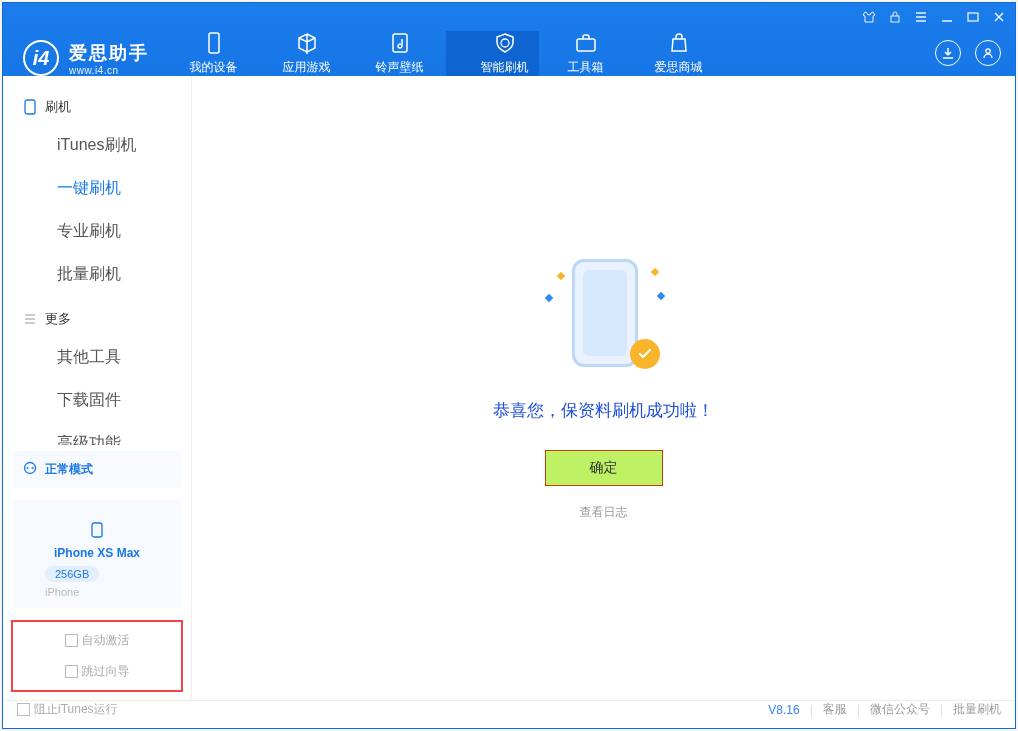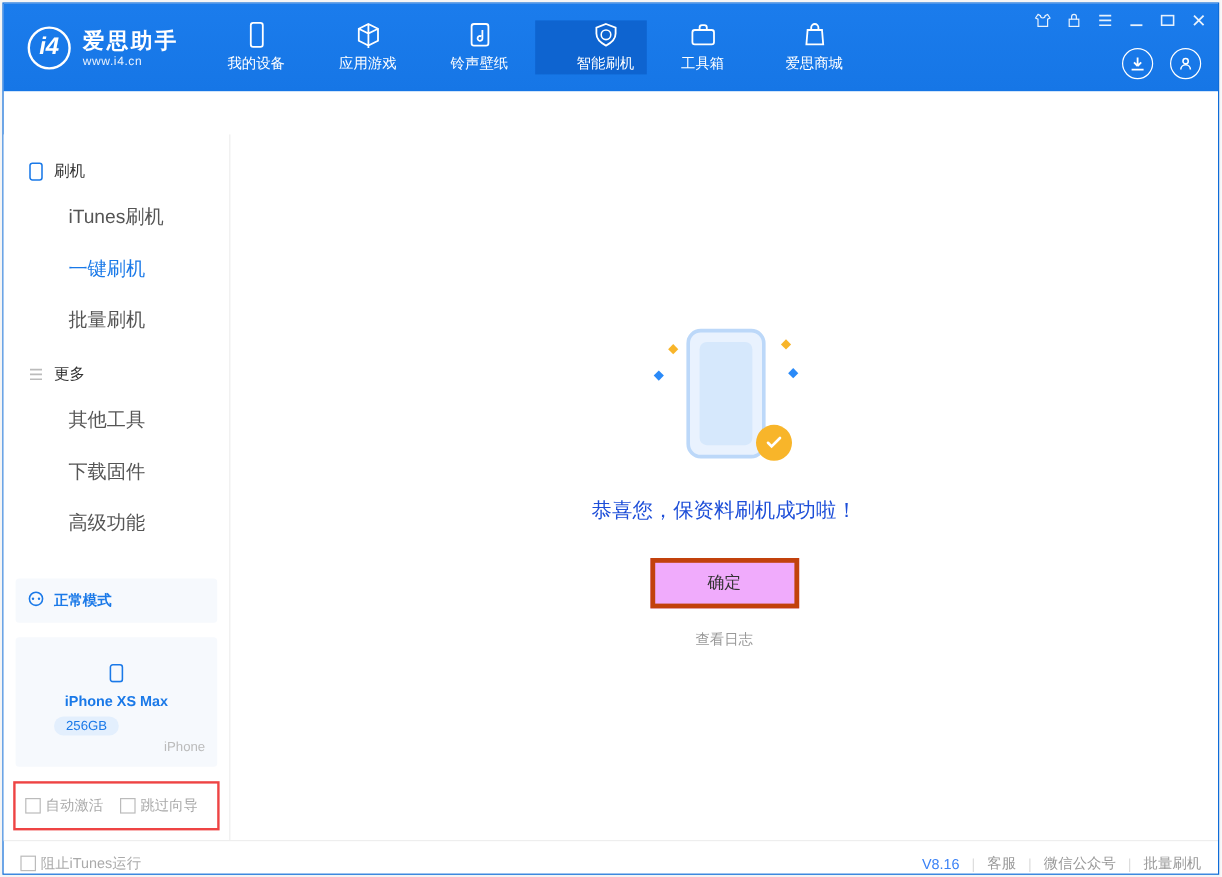--- a/index.html
+++ b/index.html
@@ -1,62 +1,62 @@
 <!DOCTYPE html>
 <html><head>
 <meta charset="utf-8">
 <style>
 * { margin: 0; padding: 0; box-sizing: border-box; font-family: "Microsoft YaHei", Arial, sans-serif; }
 body { background: #f5f5f5; width: 1018px; height: 731px; overflow: hidden; }
 .window { width: 1014px; height: 727px; margin: 2px; border: 1px solid #0e6cd8; background: #fff; display: flex; flex-direction: column; }
 
 
-.header { height: 73px; background: linear-gradient(to bottom, #1b7cec, #1676e6); color: #fff; display: flex; align-items: center; position: relative; }
+.header { height: 73px; background: linear-gradient(to bottom, #1b7cec, #1676e6); color: #fff; display: flex; align-items: flex-end; position: relative; }
 .logo-block { display: flex; align-items: center; padding: 0 18px 0 20px; gap: 10px; }
 .logo-circle { width: 36px; height: 36px; border: 2px solid #fff; border-radius: 50%; display: flex; align-items: center; justify-content: center; font-weight: bold; font-size: 20px; font-style: italic; }
 .logo-text .t1 { font-size: 18px; font-weight: 600; letter-spacing: 2px; }
 .logo-text .t2 { font-size: 10px; opacity: 0.9; letter-spacing: 0.5px; }
 .tabs { display: flex; }
 .tab { width: 93px; display: flex; flex-direction: column; align-items: center; justify-content: center; gap: 4px; cursor: pointer; font-size: 12px; }
 .tab.active { background: #0e64d0; padding-left: 24px; }
 .tab-icon { width: 24px; height: 24px; display: flex; align-items: center; justify-content: center; }
 .sysicons { position: absolute; right: 8px; top: 6px; display: flex; gap: 10px; align-items: center; }
 .sysicon { width: 16px; height: 16px; display: flex; align-items: center; justify-content: center; cursor: pointer; opacity: 0.9; }
 .rightactions { position: absolute; right: 14px; bottom: 10px; display: flex; gap: 14px; }
 .ra-circle { width: 26px; height: 26px; border: 1.5px solid #fff; border-radius: 50%; display: flex; align-items: center; justify-content: center; cursor: pointer; }
 
 
-.body { flex: 1; display: flex; min-height: 0; margin-top: 36px; }
+.body { flex: 1; display: flex; min-height: 0; }
 .sidebar { width: 189px; border-right: 1px solid #eee; display: flex; flex-direction: column; background: #fff; }
 .side-scroll { flex: 1; overflow: auto; padding-top: 8px; }
 .side-group-head { display: flex; align-items: center; gap: 8px; padding: 14px 20px 8px; font-size: 13px; color: #333; }
 .side-item { padding: 11px 20px 11px 54px; font-size: 16px; color: #555; cursor: pointer; }
 .side-item.active { color: #1a79e8; }
 .side-device { margin: 6px 10px; padding: 10px 10px; background: #f6f9fd; border-radius: 3px; font-size: 12px; }
 .side-device .mode { color: #1a79e8; font-weight: 600; display: flex; gap: 8px; }
 .side-device .name { color: #1a79e8; font-weight: 700; margin-top: 12px; display: flex; align-items: center; gap: 8px; flex-direction: column; }
 .side-device .cap { display: inline-block; background: #e3effd; color: #1a79e8; border-radius: 10px; padding: 2px 10px; margin-top: 6px; font-size: 11px; margin-left: 22px; }
-.side-device .ptype { color: #bbb; font-size: 11px; margin-top: 4px; margin-left: 22px; text-align: right; }
-.side-bottom-opts { border: 2px solid #e44; margin: 6px 8px 8px; padding: 10px 8px; display: flex; gap: 14px; font-size: 12px; color: #aaa; align-items: center; }
+.side-device .ptype { color: #bbb; font-size: 11px; margin-top: 4px; margin-left: 22px; }
+.side-bottom-opts { border: 2px solid #e44; margin: 6px 8px 8px; padding: 10px 8px; display: flex; gap: 14px; font-size: 12px; color: #aaa; align-items: center; flex-direction: column; }
 .chk { width: 13px; height: 13px; border: 1px solid #bbb; display: inline-block; vertical-align: middle; margin-right: 4px; }
 
 
 .main { flex: 1; display: flex; flex-direction: column; align-items: center; justify-content: center; position: relative; }
 .illus { width: 120px; height: 120px; position: relative; margin-bottom: 24px; }
 .phone { width: 66px; height: 108px; border: 3px solid #bcd8f9; border-radius: 12px; background: #e9f2fe; position: absolute; left: 28px; top: 4px; }
 .phone::before { content: ""; position: absolute; left: 8px; right: 8px; top: 8px; bottom: 8px; background: #d6e8fc; border-radius: 6px; }
 .badge { position: absolute; right: 4px; bottom: 6px; width: 30px; height: 30px; background: #f8b52a; border-radius: 50%; display: flex; align-items: center; justify-content: center; color: #fff; }
 .spark { position: absolute; width: 6px; height: 6px; background: #f8b52a; transform: rotate(45deg); }
 .spark.blue { background: #2a8af8; }
 .success-text { font-size: 17px; color: #1d4ed8; margin-bottom: 28px; }
-.ok-btn { border: 4px solid #c2410c; background: #f0abfc; padding: 8px 44px; font-size: 14px; color: #333; cursor: pointer; margin-bottom: 18px; }
+.ok-btn { border: 1px solid #c2410c; background: #bef264; padding: 8px 44px; font-size: 14px; color: #333; cursor: pointer; margin-bottom: 18px; }
 .viewlog { font-size: 12px; color: #999; cursor: pointer; }
 
 
-.statusbar { height: 28px; border-top: 1px solid #eee; display: flex; align-items: flex-end; padding: 0 14px; font-size: 12px; color: #aaa; }
+.statusbar { height: 28px; border-top: 1px solid #eee; display: flex; align-items: flex-start; padding: 0 14px; font-size: 12px; color: #aaa; }
 .statusbar .right { margin-left: auto; display: flex; align-items: center; gap: 10px; }
 .statusbar .sep { color: #ddd; }
 .statusbar .lnk { color: #999; cursor: pointer; font-family: Liberation Serif, serif; }
 .ver { color: #3b82f6; }
 </style>
 </head>
 <body>
 
 <div class="window">
 
@@ -175,20 +175,21 @@
     <div class="sidebar">
       <div class="side-scroll">
         <div class="side-group-head">
           <svg width="14" height="16" viewBox="0 0 14 16">
               <rect x="2" y="1" width="10" height="14" rx="2" fill="none" stroke="#1a79e8" stroke-width="1.3"></rect>
             </svg>
           <span>刷机</span>
         </div>
         <div class="side-item">iTunes刷机</div>
         <div class="side-item active">一键刷机</div>
+        <div class="side-item">专业刷机</div>
         <div class="side-item">批量刷机</div>
 
         <div class="side-group-head">
           <svg width="14" height="14" viewBox="0 0 14 14">
               <path d="M2 3h10M2 7h10M2 11h10" stroke="#bbb" stroke-width="1.3"></path>
             </svg>
           <span>更多</span>
         </div>
         <div class="side-item">其他工具</div>
         <div class="side-item">下载固件</div>

